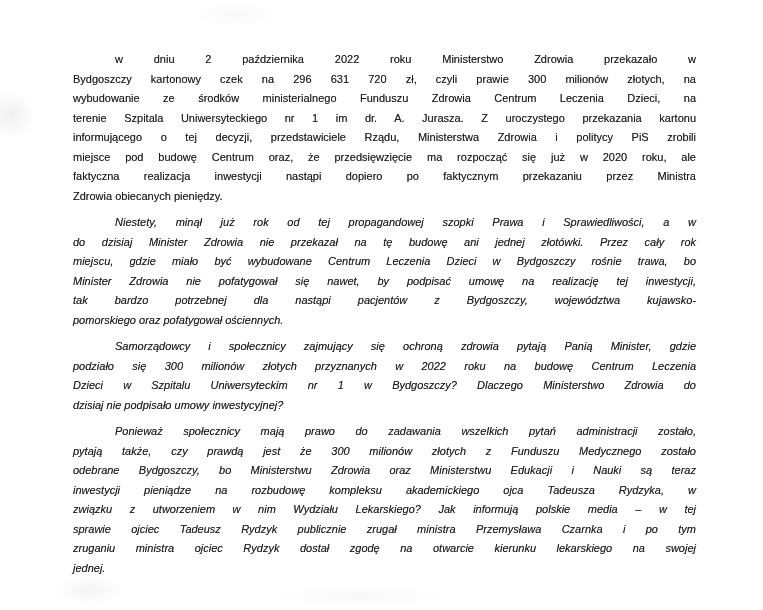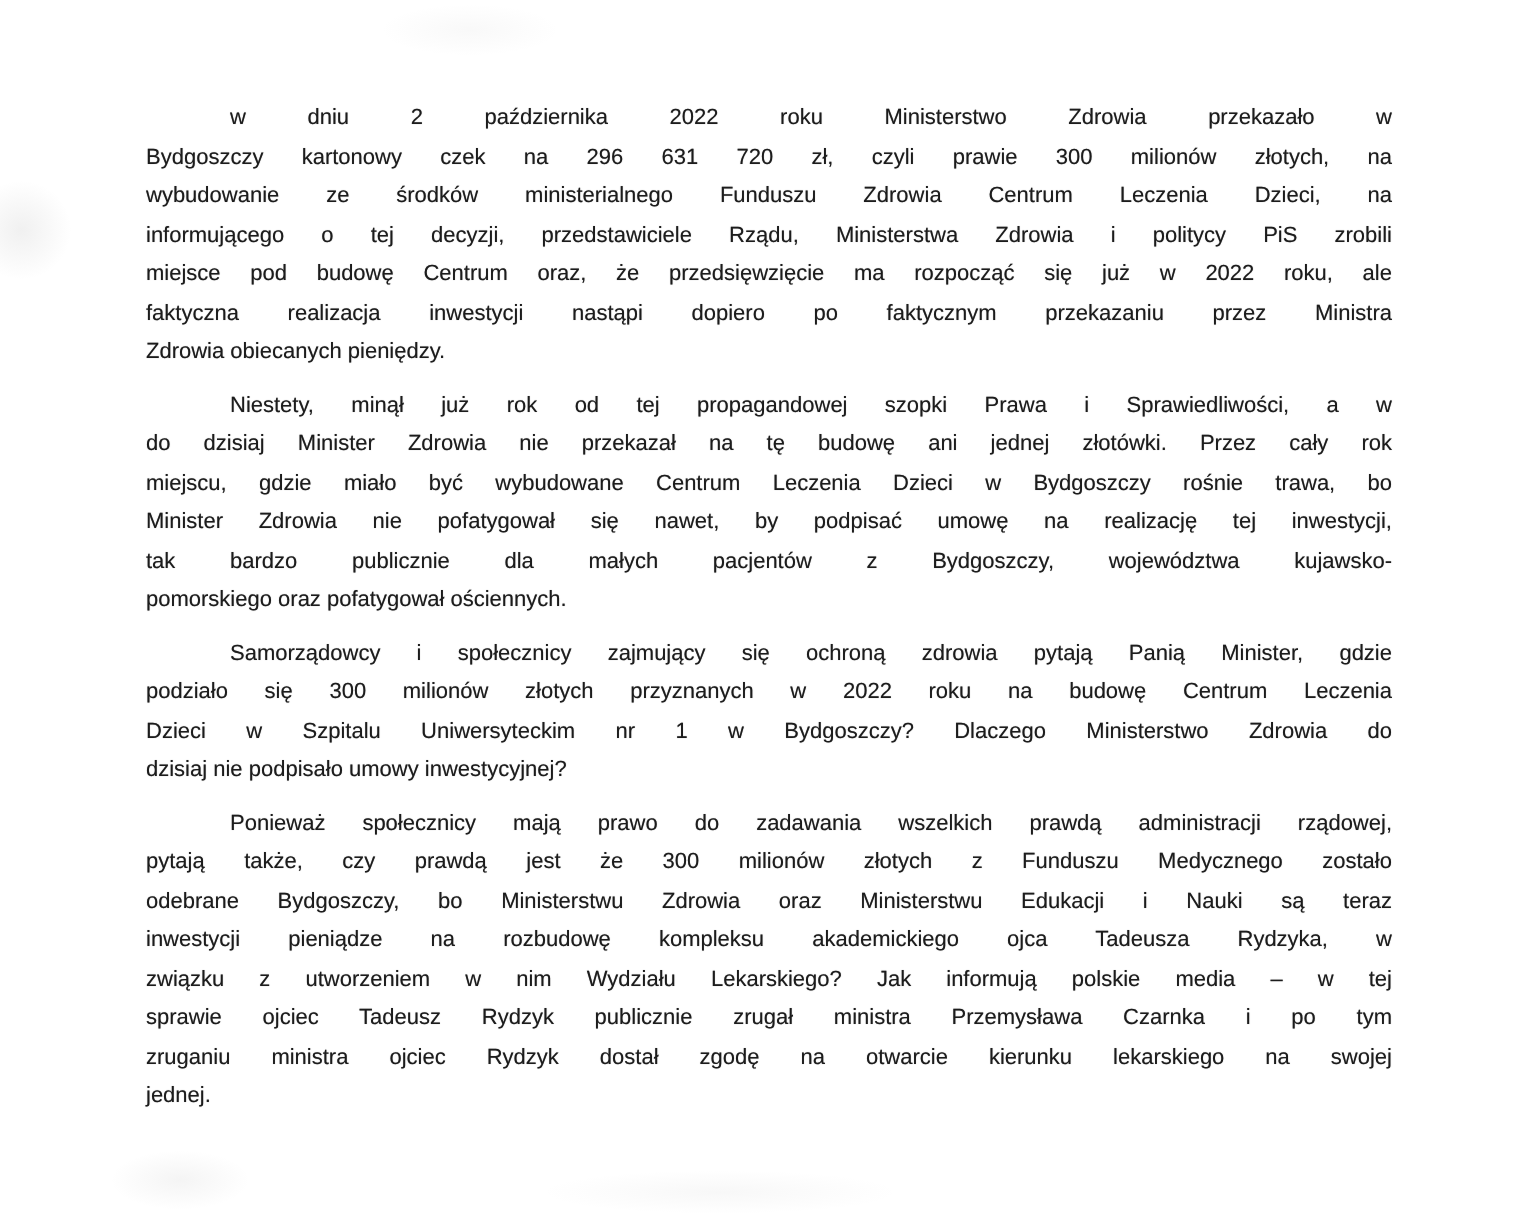--- a/index.html
+++ b/index.html
@@ -28,20 +28,21 @@
     font-size: 11px;
     line-height: 19.5px;
     letter-spacing: 0;
     text-shadow: 0 0 0.4px rgba(30,30,30,0.55);
   }
   .para {
     margin: 0;
   }
   .para + .para {
     margin-top: 7px;
+    font-style: italic;
   }
   .line {
     text-align: justify;
     text-align-last: justify;
   }
   .line.last {
     text-align-last: left;
   }
   .line.first {
     text-indent: 42px;
@@ -74,41 +75,42 @@
 <main class="page">
   <div class="smudge smudge-1"></div>
   <div class="smudge smudge-2"></div>
   <div class="smudge smudge-3"></div>
   <div class="smudge smudge-4"></div>
   <div class="text-block">
       <div class="para">
         <div class="line first">w dniu 2 października 2022 roku Ministerstwo Zdrowia przekazało w</div>
         <div class="line">Bydgoszczy kartonowy czek na 296 631 720 zł, czyli prawie 300 milionów złotych, na</div>
         <div class="line">wybudowanie ze środków ministerialnego Funduszu Zdrowia Centrum Leczenia Dzieci, na</div>
+        <div class="line">terenie Szpitala Uniwersyteckiego nr 1 im dr. A. Jurasza. Z uroczystego przekazania kartonu</div>
         <div class="line">informującego o tej decyzji, przedstawiciele Rządu, Ministerstwa Zdrowia i politycy PiS zrobili</div>
-        <div class="line">miejsce pod budowę Centrum oraz, że przedsięwzięcie ma rozpocząć się już w 2022 roku, ale</div>
+        <div class="line">miejsce pod budowę Centrum oraz, że przedsięwzięcie ma rozpocząć się już w 2020 roku, ale</div>
         <div class="line">faktyczna realizacja inwestycji nastąpi dopiero po faktycznym przekazaniu przez Ministra</div>
         <div class="line last">Zdrowia obiecanych pieniędzy.</div>
       </div>
       <div class="para">
         <div class="line first">Niestety, minął już rok od tej propagandowej szopki Prawa i Sprawiedliwości, a w</div>
         <div class="line">do dzisiaj Minister Zdrowia nie przekazał na tę budowę ani jednej złotówki. Przez cały rok</div>
         <div class="line">miejscu, gdzie miało być wybudowane Centrum Leczenia Dzieci w Bydgoszczy rośnie trawa, bo</div>
         <div class="line">Minister Zdrowia nie pofatygował się nawet, by podpisać umowę na realizację tej inwestycji,</div>
-        <div class="line">tak bardzo publicznie dla małych pacjentów z Bydgoszczy, województwa kujawsko-</div>
+        <div class="line">tak bardzo potrzebnej dla nastąpi pacjentów z Bydgoszczy, województwa kujawsko-</div>
         <div class="line last">pomorskiego oraz pofatygował ościennych.</div>
       </div>
       <div class="para">
         <div class="line first">Samorządowcy i społecznicy zajmujący się ochroną zdrowia pytają Panią Minister, gdzie</div>
         <div class="line">podziało się 300 milionów złotych przyznanych w 2022 roku na budowę Centrum Leczenia</div>
         <div class="line">Dzieci w Szpitalu Uniwersyteckim nr 1 w Bydgoszczy? Dlaczego Ministerstwo Zdrowia do</div>
         <div class="line last">dzisiaj nie podpisało umowy inwestycyjnej?</div>
       </div>
       <div class="para">
-        <div class="line first">Ponieważ społecznicy mają prawo do zadawania wszelkich prawdą administracji rządowej,</div>
+        <div class="line first">Ponieważ społecznicy mają prawo do zadawania wszelkich pytań administracji zostało,</div>
         <div class="line">pytają także, czy prawdą jest że 300 milionów złotych z Funduszu Medycznego zostało</div>
         <div class="line">odebrane Bydgoszczy, bo Ministerstwu Zdrowia oraz Ministerstwu Edukacji i Nauki są teraz</div>
         <div class="line">inwestycji pieniądze na rozbudowę kompleksu akademickiego ojca Tadeusza Rydzyka, w</div>
         <div class="line">związku z utworzeniem w nim Wydziału Lekarskiego? Jak informują polskie media – w tej</div>
         <div class="line">sprawie ojciec Tadeusz Rydzyk publicznie zrugał ministra Przemysława Czarnka i po tym</div>
         <div class="line">zruganiu ministra ojciec Rydzyk dostał zgodę na otwarcie kierunku lekarskiego na swojej</div>
         <div class="line last">jednej.</div>
       </div>
     </div>
 </main>

